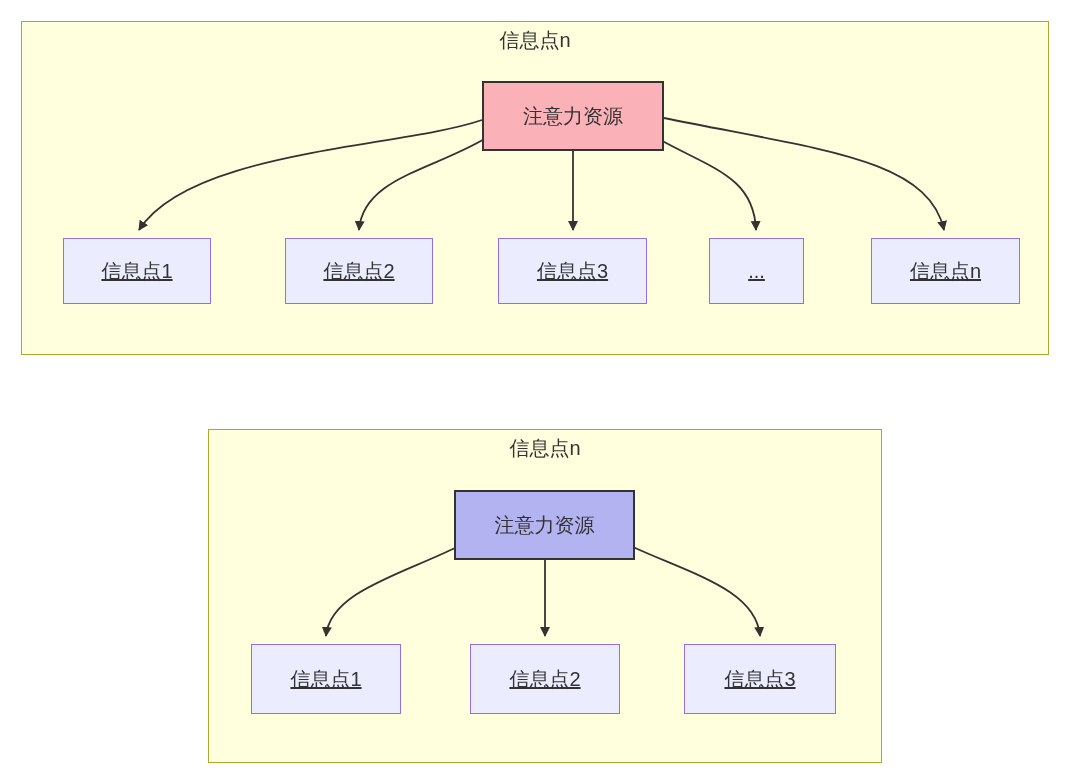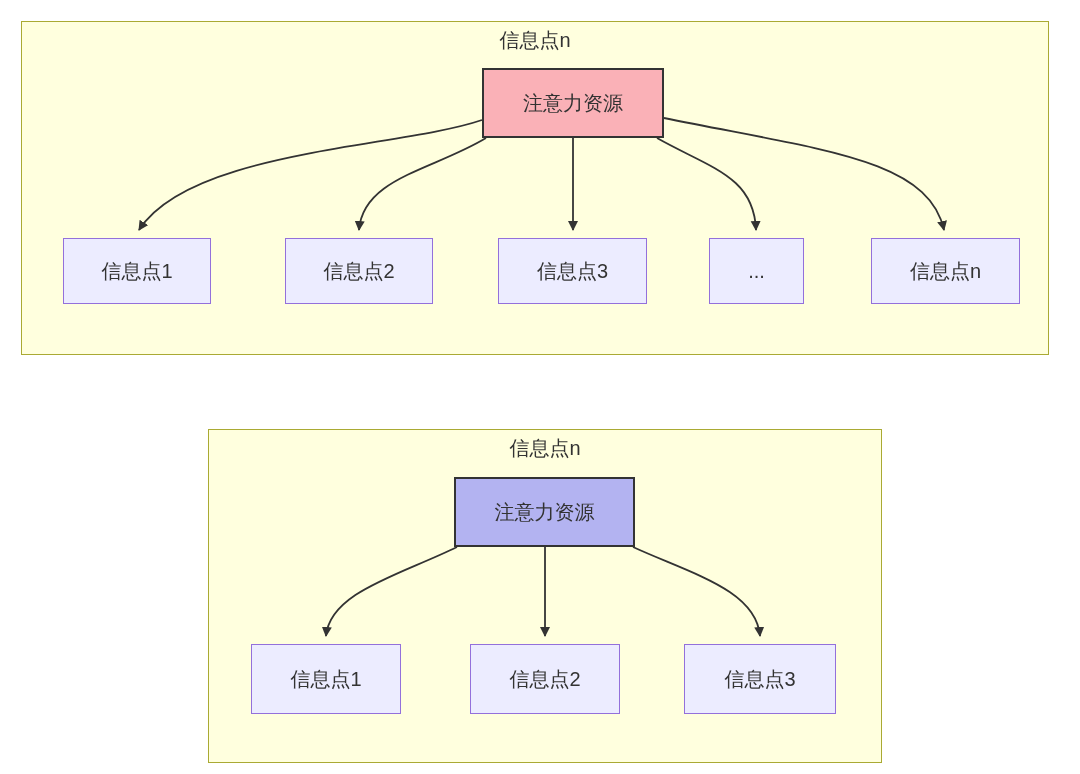--- a/index.html
+++ b/index.html
@@ -29,26 +29,28 @@
   .group-title {
     position:absolute; left:0; right:0; top:5px;
     text-align:center; font-size:20px; color:var(--text-color);
   }
   .node {
     position:absolute; display:flex; align-items:center; justify-content:center;
     font-size:20px; color:var(--text-color); text-align:center;
   }
   .attention-node {
     border:2.5px solid var(--attention-border);
+    margin-top:13px;
   }
   .attention-long { background:var(--attention-long-fill); }
   .attention-short { background:var(--attention-short-fill); }
   .info-node {
     background:var(--info-fill);
     border:1.6px solid var(--info-border);
+    text-decoration:underline;
   }
   .edges {
     position:absolute; left:0; top:0; width:1080px; height:774px;
     pointer-events:none;
   }
   .edges path.edge {
     stroke:var(--edge-color); stroke-width:1.8; fill:none;
   }
   #arrowhead path { fill:var(--edge-color); }
 </style>

